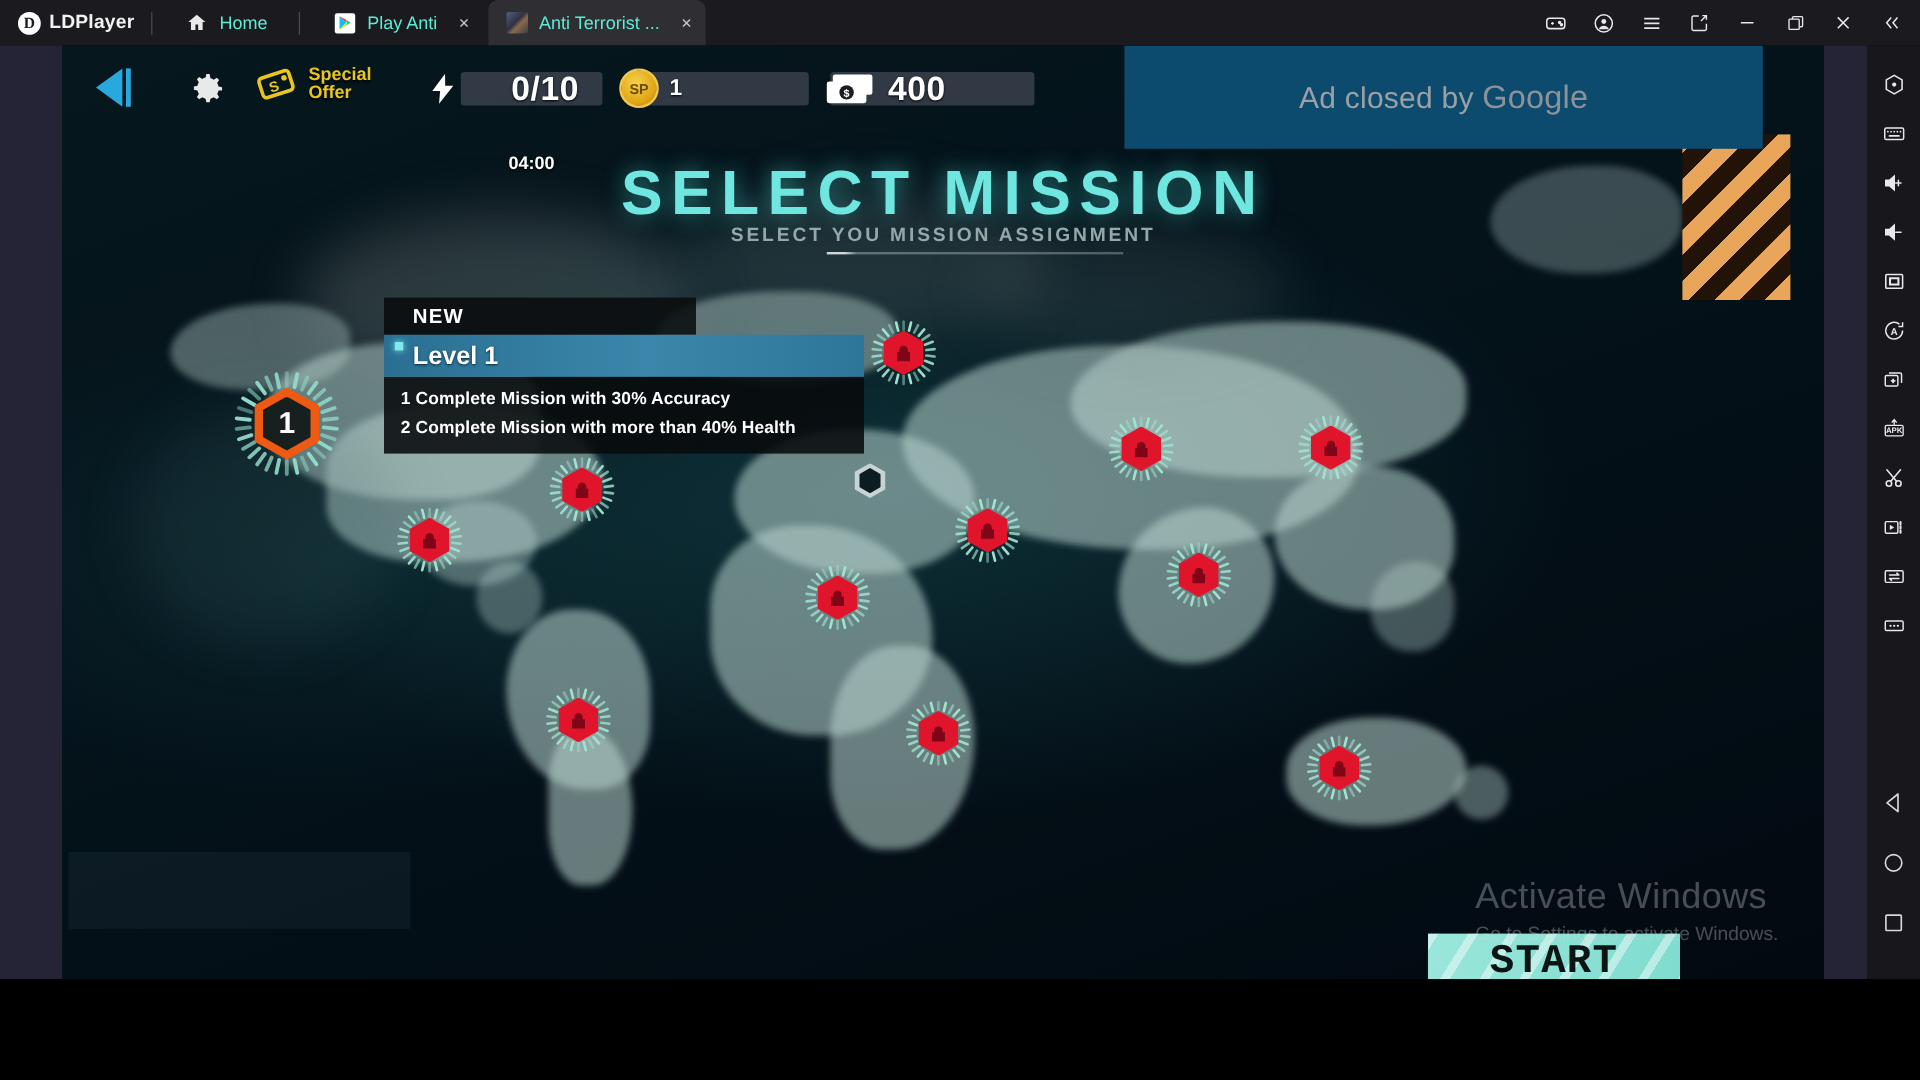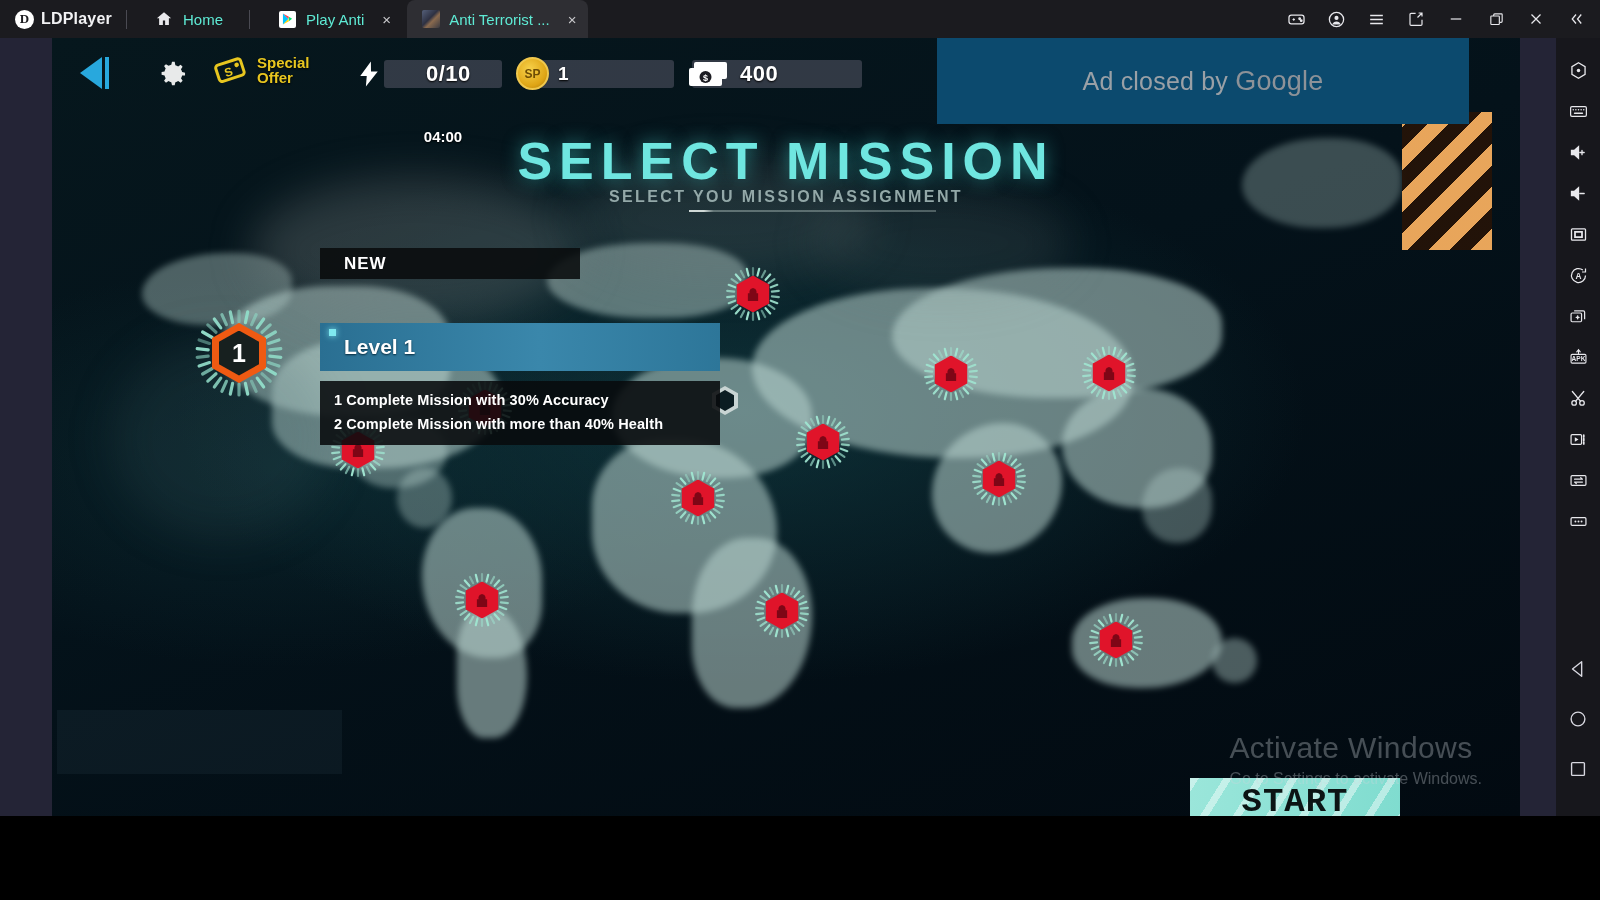--- a/index.html
+++ b/index.html
@@ -58,21 +58,21 @@
                 display:flex; align-items:center; }
   .gear { position:absolute; left:100px; top:16px; width:40px; height:40px;
           display:flex; align-items:center; justify-content:center; }
   .offer { position:absolute; left:162px; top:16px; display:flex; align-items:center; gap:7px; }
   .offer-tag { width:36px; height:32px; }
   .offer-txt { color:#e8c61f; font-size:15px; font-weight:bold; line-height:15px;
                text-shadow:0 1px 2px #000; }
 
   .pill { position:absolute; height:28px; background:rgba(60,66,78,.82);
           border-radius:3px; display:flex; align-items:center; }
-  .pill-val { color:#fff; font-size:22px; font-weight:bold; text-shadow:0 1px 2px #000;
+  .pill-val { color:#fff; font-size:28px; font-weight:bold; text-shadow:0 1px 2px #000;
               letter-spacing:.5px; }
   .energy-pill { left:332px; top:22px; width:118px; padding-left:42px; }
   .bolt { position:absolute; left:-30px; top:-1px; width:30px; height:30px; }
   .energy-timer { position:absolute; left:332px; top:90px; color:#fff; font-size:15px;
                   font-weight:bold; text-shadow:0 1px 2px #000; width:118px; text-align:center; }
   .sp-pill { left:470px; top:22px; width:152px; padding-left:36px; }
   .coin { position:absolute; left:-6px; top:-3px; width:33px; height:33px; border-radius:50%;
           background:radial-gradient(circle at 40% 35%,#f7d14a 0%,#dfa515 65%,#a87407 100%);
           border:2px solid #f0c84e; display:flex; align-items:center; justify-content:center;
           color:#6e4d05; font-size:12px; font-weight:bold; }
@@ -125,25 +125,25 @@
         background:#c8d4d3; }
   .small-hex-outline::after{ content:""; position:absolute; left:4px; top:4px;
         width:18px; height:21px; background:#0b1d22;
         clip-path:polygon(50% 0%,100% 25%,100% 75%,50% 100%,0% 75%,0% 25%); }
 
   
   .popup { position:absolute; left:268px; top:210px; width:400px; }
   .popup-new { background:rgba(8,10,12,.86); padding:6px 0 5px 24px; width:260px;
                color:#fff; font-size:17px; font-weight:bold; letter-spacing:1px; }
   .popup-head { position:relative; background:linear-gradient(90deg,#2a6f92 0%,#3a87ab 55%,#2d7699 100%);
-                height:48px; display:flex; align-items:center; padding-left:24px;margin-top:44px; }
+                height:35px; display:flex; align-items:center; padding-left:24px; }
   .popup-head::before { content:""; position:absolute; left:9px; top:6px; width:7px; height:7px;
                 background:#7fe9f0; box-shadow:0 0 6px #7fe9f0; }
   .popup-title { color:#fff; font-size:21px; font-weight:bold; text-shadow:0 1px 2px #06283a; }
-  .popup-body { background:rgba(8,10,12,.88); padding:7px 0 9px 0;margin-top:10px; }
+  .popup-body { background:rgba(8,10,12,.88); padding:7px 0 9px 0; }
   .popup-row { color:#fff; font-size:14.5px; font-weight:bold; padding:4px 0 4px 14px;
                letter-spacing:.1px; }
 
   
   .start { position:absolute; left:1138px; top:740px; width:210px; height:48px;
            background:linear-gradient(100deg,#9be6da 0%,#8fe2d6 40%,#7fdccf 100%);
            display:flex; align-items:center; justify-content:center;
            color:#0c1414; font-size:34px; font-weight:bold; letter-spacing:1px;
            overflow:hidden;font-family:Liberation Mono, monospace; }
   .start::before { content:""; position:absolute; inset:0;

